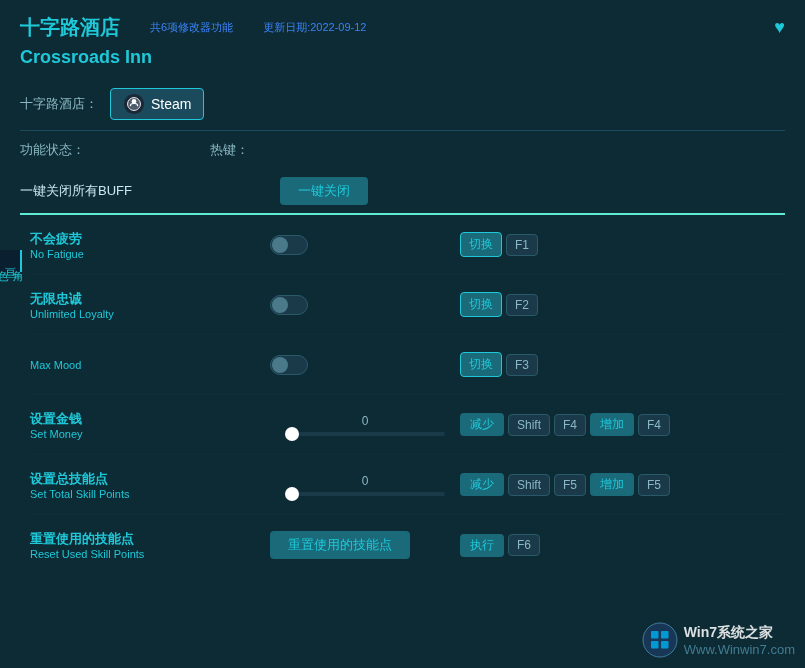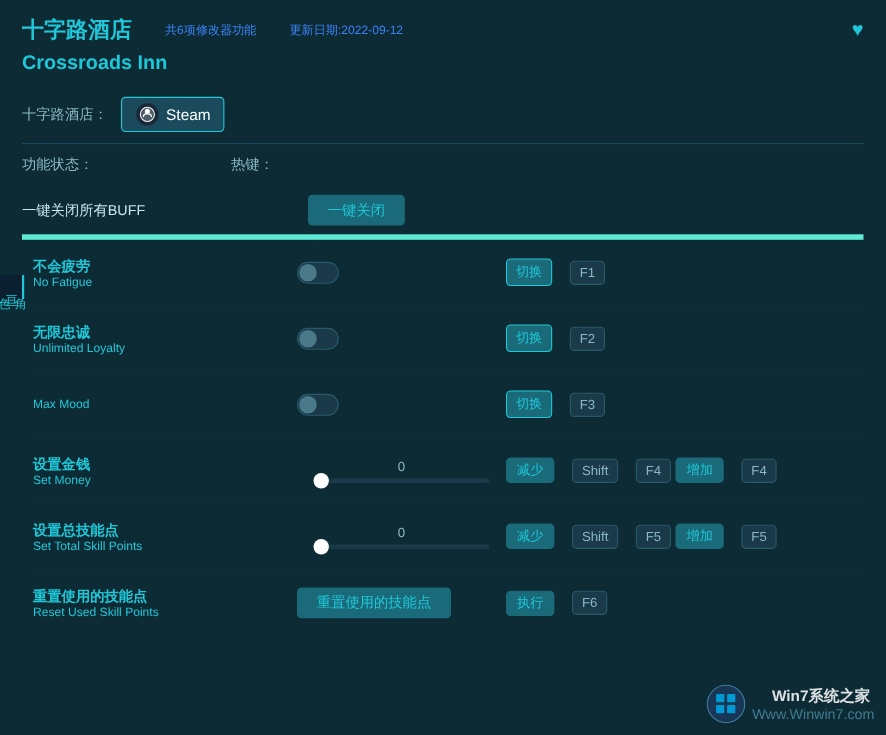--- a/index.html
+++ b/index.html
@@ -88,21 +88,21 @@
 
     .features-area {
       padding: 0 20px;
     }
 
     
     .one-key-row {
       display: flex;
       align-items: center;
       padding: 8px 0;
-      border-bottom: 5px solid #5eead4;
+      border-bottom: 2px solid #5eead4;
     }
     .one-key-label { width: 260px; font-size: 13px; color: #c8e8f0; }
     .one-key-btn {
       background: #1a6a7a;
       border: none;
       border-radius: 4px;
       color: #1fc8d8;
       font-size: 13px;
       padding: 5px 18px;
       cursor: pointer;
@@ -224,21 +224,20 @@
     }
     .btn-key {
       background: #1a3a4a;
       border: 1px solid #2a5a6a;
       border-radius: 4px;
       color: #8ab8c4;
       font-size: 12px;
       padding: 3px 8px;
       cursor: pointer;
       font-family: inherit;
-      margin-left: 12px;
     }
     .btn-action {
       background: #1a6a7a;
       border: none;
       border-radius: 4px;
       color: #1fc8d8;
       font-size: 12px;
       padding: 3px 10px;
       cursor: pointer;
       font-family: inherit;
@@ -264,21 +263,21 @@
       opacity: 0.85;
     }
     .watermark-logo {
       width: 36px;
       height: 36px;
     }
     .watermark-text {
       font-size: 13px;
       color: #4a8aa0;
     }
-    .watermark-text div:first-child { color: #fff; font-size: 14px; font-weight: bold; margin-left: 18px; }
+    .watermark-text div:first-child { color: #fff; font-size: 14px; font-weight: bold; }
   </style>
 </head>
 <body>
 
 <div class="header">
   <span class="game-title-cn">十字路酒店</span>
   <span class="header-info">共6项修改器功能</span>
   <span class="header-info">更新日期:2022-09-12</span>
   <span class="heart-icon">♥</span>
 </div>

